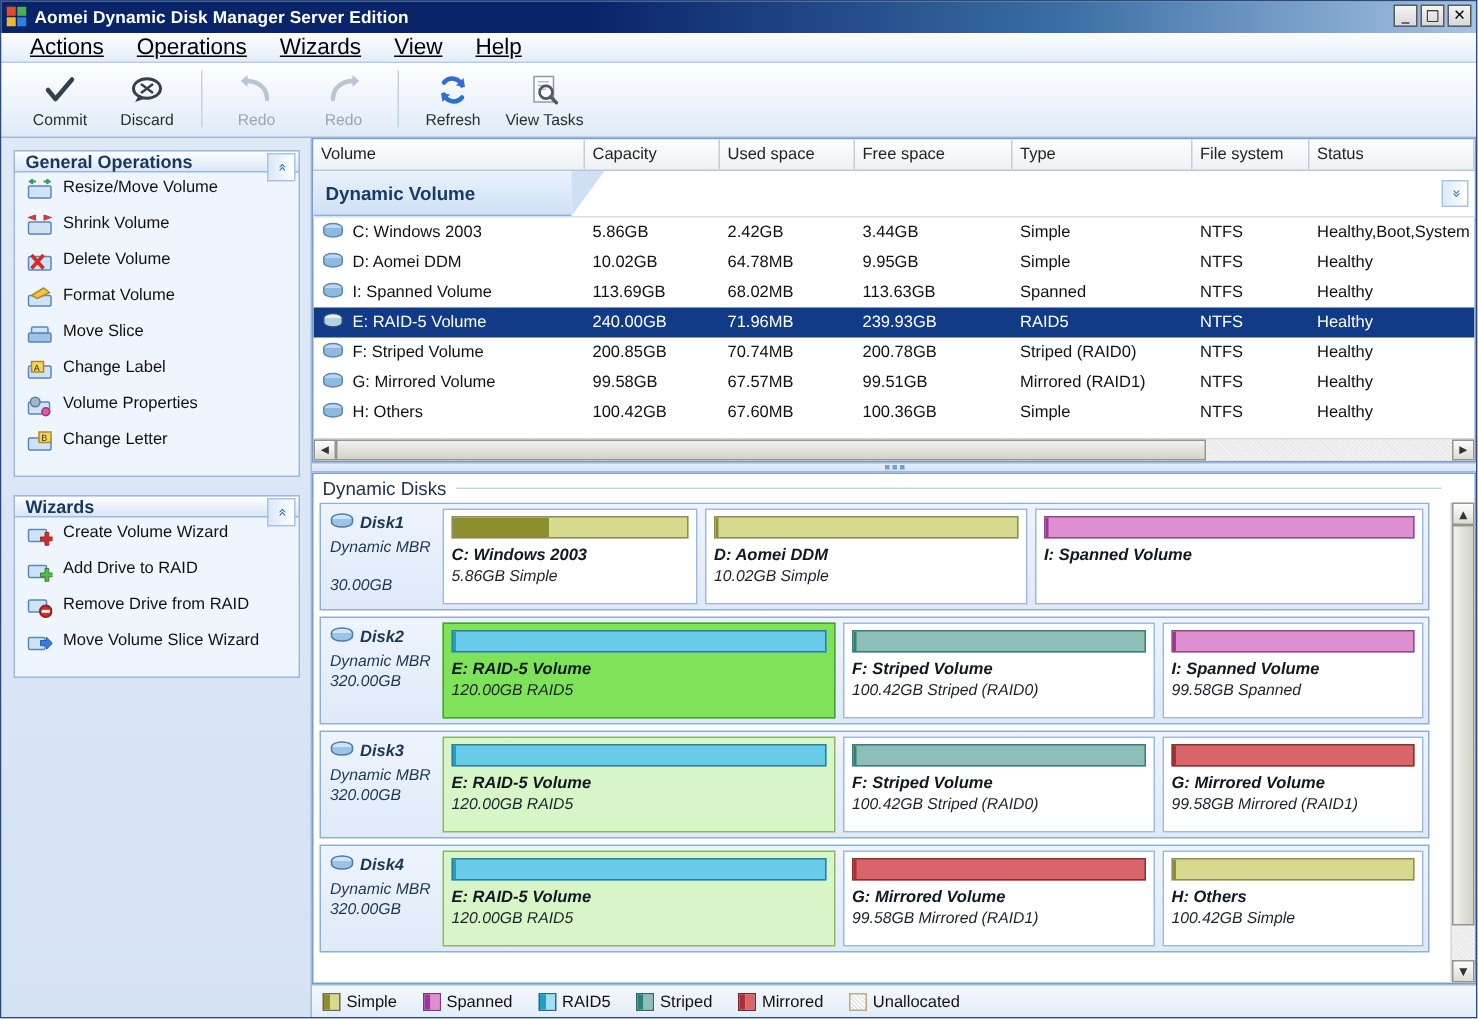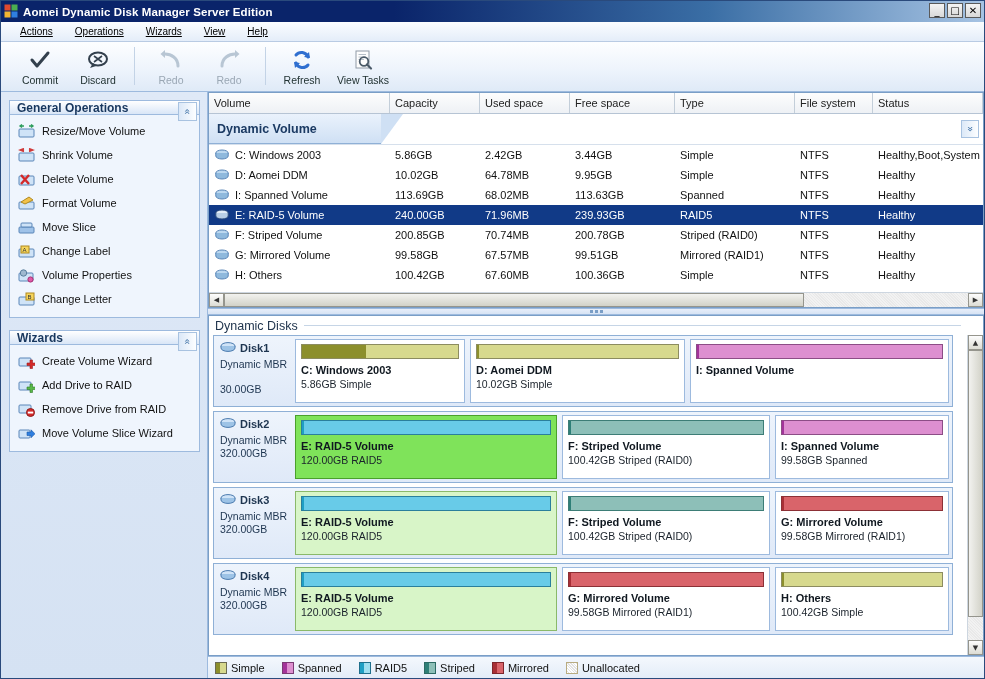--- a/index.html
+++ b/index.html
@@ -51,21 +51,21 @@
 
   
   .menubar {
     height: 20px; flex: none;
     background: linear-gradient(to bottom,#fbfdff,#e4edf9);
     border-bottom: 1px solid #b9cbe3;
     display: flex; align-items: center;
     padding-left: 8px;
   }
   .menu-item {
-    padding: 2px 11px; font-size: 10px; color: #000;
+    padding: 2px 11px; font-size: 15px; color: #000;
   }
   .menu-item span.u { text-decoration: underline; }
 
   
   .toolbar {
     height: 50px; flex: none;
     background: linear-gradient(to bottom,#fdfeff 0%,#eef4fc 55%,#dfeaf7 100%);
     border-bottom: 1px solid #9dbade;
     display: flex; align-items: flex-start;
     padding: 3px 0 0 10px;
@@ -120,21 +120,21 @@
     display: flex; align-items: center; justify-content: center;
     color: #3a6ea5; font-size: 10px; line-height: 1;
     font-family: "DejaVu Sans", sans-serif;
   }
   .panel-body {
     background: #eff5fd;
     border: 1px solid #9dbade;
     padding: 4px 0 6px 0;
   }
   .op {
-    display: flex; align-items: center;
+    display: flex; 
     height: 24px; padding-left: 8px; gap: 7px;
   }
   .op .ico { width: 17px; height: 15px; flex: none; position: relative; }
   .op .lbl { font-size: 11px; color: #111; }
 
   
   .main {
     flex: 1; min-width: 0; display: flex; flex-direction: column;
     background: #dce7f5;
   }
@@ -239,21 +239,21 @@
     position: relative;
   }
   .disk-title {
     flex: none; height: 19px;
     display: flex; align-items: center;
     padding-left: 6px; gap: 6px; text-align: center;
   }
   .disk-title .t { font-size: 12.5px; color: #21354e; white-space: nowrap;}
   .disk-title .rule { flex: 1; height: 1px; background: #c6d5e6; margin-right: 22px; }
   .disk-scroll-area { flex: 1; display: flex; min-height: 0; }
-  .disk-list { flex: 1; min-width: 0; padding: 0 14px 0 4px; overflow: hidden; }
+  .disk-list { flex: 1; min-width: 0; padding: 0 14px 0 4px; overflow: hidden; font-style: italic; }
 
   .disk {
     height: 72px;
     border: 1px solid #8fb0d6;
     background: linear-gradient(to bottom,#eef4fc,#dfe9f8);
     display: flex; margin-bottom: 4px;
     padding: 3px;
   }
   .disk-info {
     width: 78px; flex: none;

